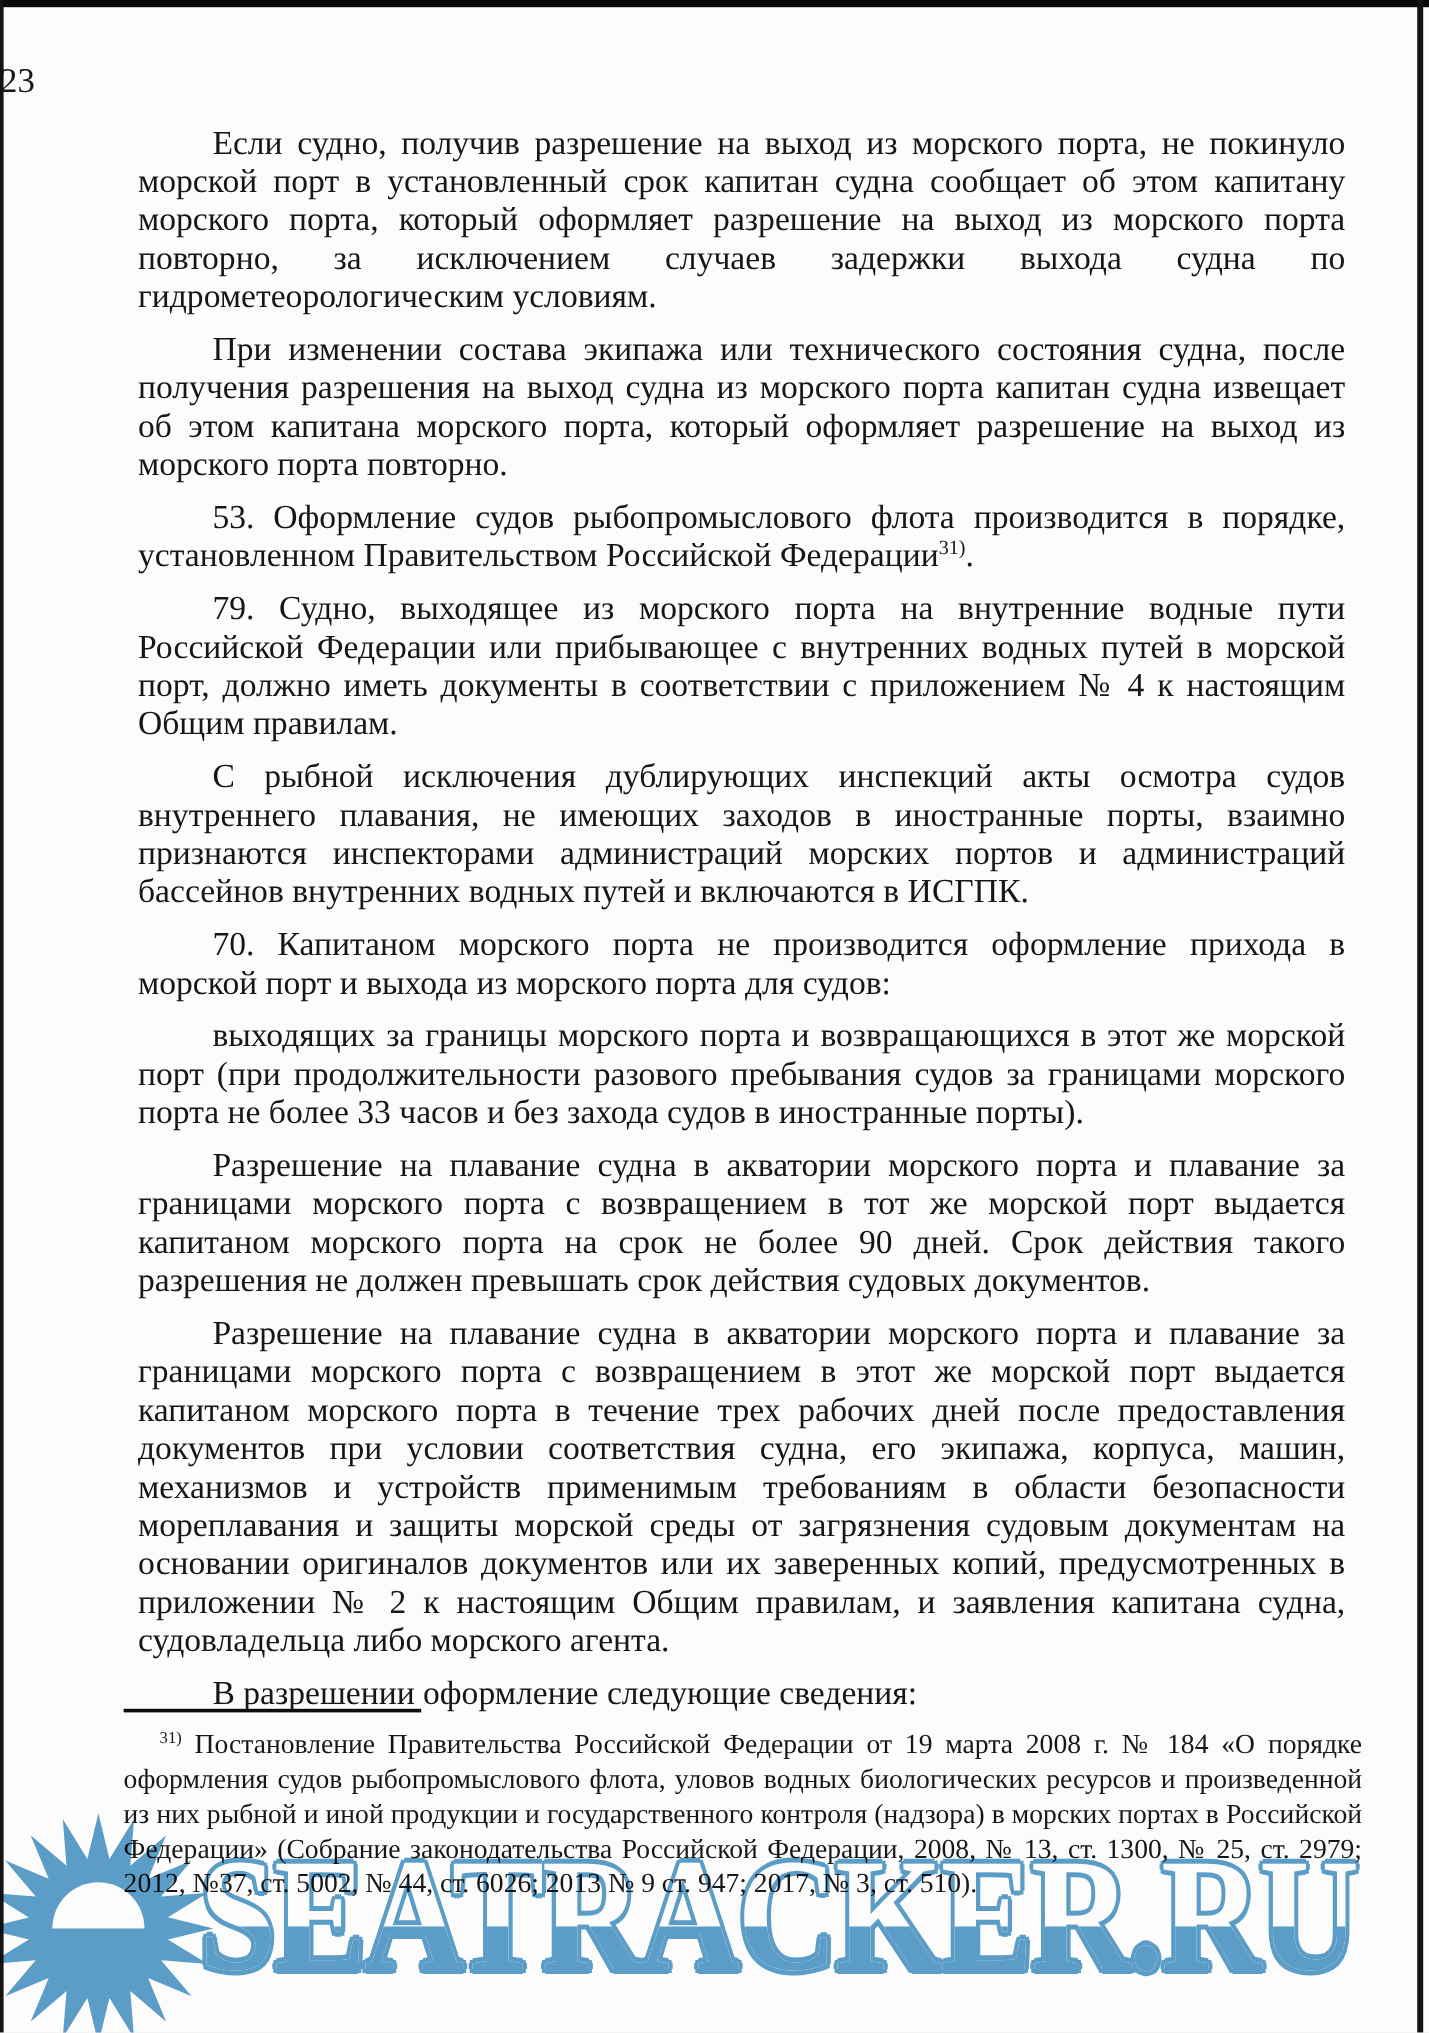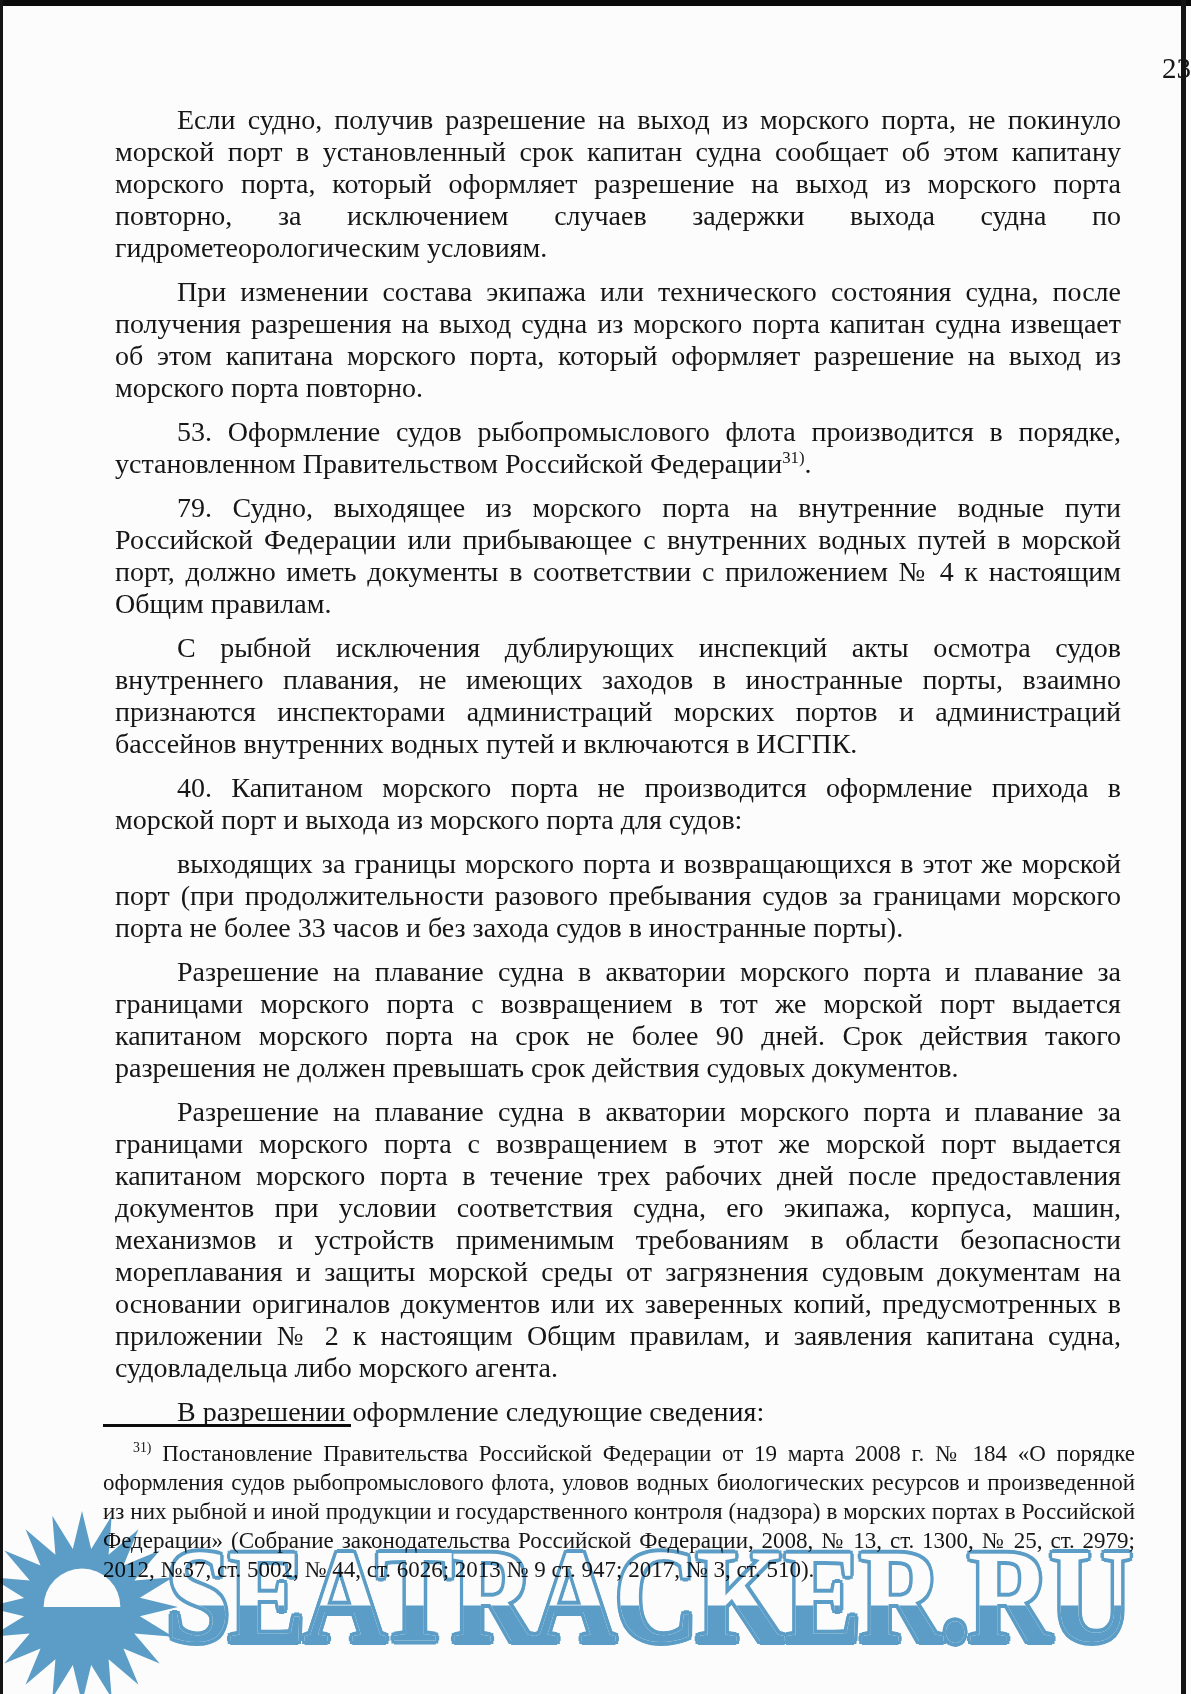--- a/index.html
+++ b/index.html
@@ -14,21 +14,21 @@
   }
   
   .edge-top   { position: absolute; top: 0; left: 0; width: 100%; height: 6px; background: #0a0a0a; }
   .edge-left  { position: absolute; top: 0; left: 0; width: 3px; height: 100%; background: #141414; }
   .edge-right { position: absolute; top: 0; left: 1181px; width: 5px; height: 100%; background: #141414; }
 
   .page-number {
     position: absolute;
     top: 52px; left: 0;
     width: 100%;
-    text-align: right;
+    text-align: left;
     font-size: 29px;
   }
   .body-text {
     position: absolute;
     top: 92px; left: 103px;
     width: 1030px;
     font-size: 28px;
     line-height: 32px;
   }
   .body-text p {
@@ -114,21 +114,21 @@
   <div class="edge-right"></div>
 
   <div class="page-number">23</div>
 
   <div class="body-text">
     <p><span>Если судно, получив разрешение на выход из морского порта, не покинуло морской порт в установленный срок капитан судна сообщает об этом капитану морского порта, который оформляет разрешение на выход из морского порта повторно, за исключением случаев задержки выхода судна по гидрометеорологическим условиям.</span></p>
     <p><span>При изменении состава экипажа или технического состояния судна, после получения разрешения на выход судна из морского порта капитан судна извещает об этом капитана морского порта, который оформляет разрешение на выход из морского порта повторно.</span></p>
     <p><span>53. Оформление судов рыбопромыслового флота производится в порядке, установленном Правительством Российской Федерации</span><sup class="ref">31)</sup><span>.</span></p>
     <p><span>79. Судно, выходящее из морского порта на внутренние водные пути Российской Федерации или прибывающее с внутренних водных путей в морской порт, должно иметь документы в соответствии с приложением № 4 к настоящим Общим правилам.</span></p>
     <p><span>С рыбной исключения дублирующих инспекций акты осмотра судов внутреннего плавания, не имеющих заходов в иностранные порты, взаимно признаются инспекторами администраций морских портов и администраций бассейнов внутренних водных путей и включаются в ИСГПК.</span></p>
-    <p><span>40. Капитаном морского порта не производится оформление прихода в морской порт и выхода из морского порта для судов:</span></p>
+    <p><span>70. Капитаном морского порта не производится оформление прихода в морской порт и выхода из морского порта для судов:</span></p>
     <p><span>выходящих за границы морского порта и возвращающихся в этот же морской порт (при продолжительности разового пребывания судов за границами морского порта не более 33 часов и без захода судов в иностранные порты).</span></p>
     <p><span>Разрешение на плавание судна в акватории морского порта и плавание за границами морского порта с возвращением в тот же морской порт выдается капитаном морского порта на срок не более 90 дней. Срок действия такого разрешения не должен превышать срок действия судовых документов.</span></p>
     <p><span>Разрешение на плавание судна в акватории морского порта и плавание за границами морского порта с возвращением в этот же морской порт выдается капитаном морского порта в течение трех рабочих дней после предоставления документов при условии соответствия судна, его экипажа, корпуса, машин, механизмов и устройств применимым требованиям в области безопасности мореплавания и защиты морской среды от загрязнения судовым документам на основании оригиналов документов или их заверенных копий, предусмотренных в приложении № 2 к настоящим Общим правилам, и заявления капитана судна, судовладельца либо морского агента.</span></p>
     <p><span>В разрешении оформление следующие сведения:</span></p>
   </div>
 
   <div class="footnote">
     <div class="footnote-rule"></div>
     <p class="footnote-text"><sup class="ref">31)</sup> <span>Постановление Правительства Российской Федерации от 19 марта 2008 г. № 184 «О порядке оформления судов рыбопромыслового флота, уловов водных биологических ресурсов и произведенной из них рыбной и иной продукции и государственного контроля (надзора) в морских портах в Российской Федерации» (Собрание законодательства Российской Федерации, 2008, № 13, ст. 1300, № 25, ст. 2979; 2012, №37, ст. 5002, № 44, ст. 6026; 2013 № 9 ст. 947; 2017, № 3, ст. 510).</span></p>
   </div>

